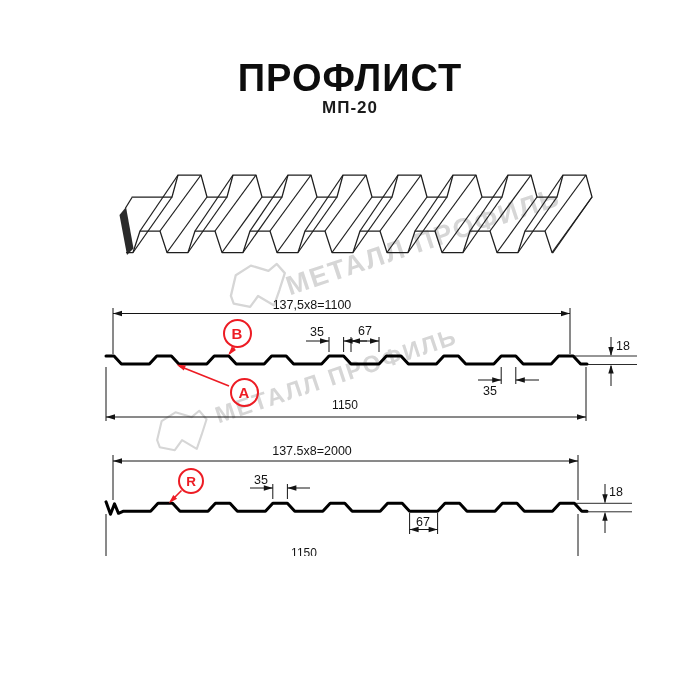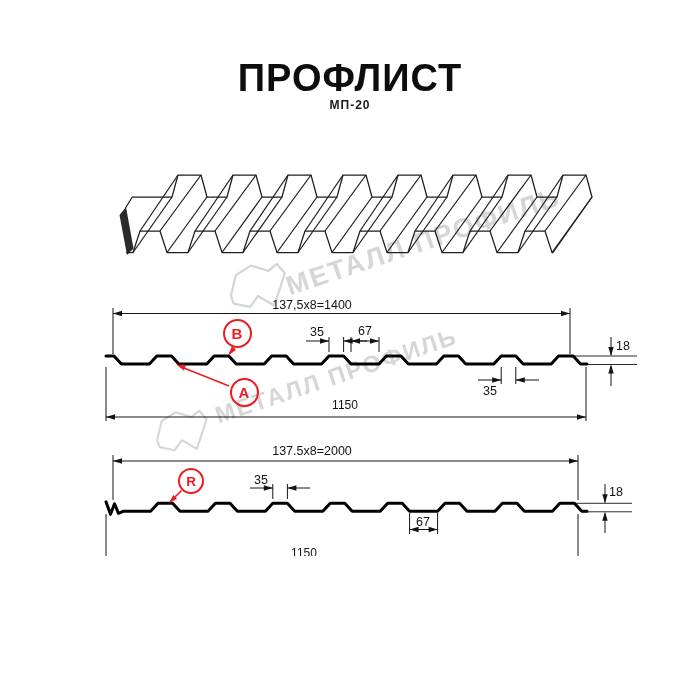--- a/index.html
+++ b/index.html
@@ -2,21 +2,21 @@
 <html style="--accent: #ed1c24; --wm: #d6d6d6;"><head>
 <meta charset="utf-8">
 <style>
   :root{ --accent:#ed1c24; --wm:#d6d6d6; --ink:#161616; }
   html,body{margin:0;padding:0;background:#fff;}
   .canvas{position:relative;width:700px;height:556px;background:#fff;overflow:hidden;
           font-family:"Liberation Sans", sans-serif;color:var(--ink);border-radius:29px;}
   .title{position:absolute;left:0;top:57px;width:700px;text-align:center;
          font-size:38px;font-weight:bold;letter-spacing:1px;color:#0d0d0d;}
   .subtitle{position:absolute;left:0;top:98px;width:700px;text-align:center;
-         font-size:12px;font-weight:bold;letter-spacing:1px;color:#1b1b1b;}
+         font-size:17px;font-weight:bold;letter-spacing:1px;color:#1b1b1b;}
   .footer{position:absolute;left:0;top:623px;width:700px;text-align:center;
          font-size:16px;font-weight:bold;letter-spacing:0.4px;color:#2c2c2c;}
   .wm-text{position:absolute;transform-origin:left center;transform:rotate(-18.5deg);
          color:var(--wm);font-weight:bold;white-space:nowrap;letter-spacing:2px;user-select:none;}
   .wm-logo{position:absolute;}
   svg.art{position:absolute;left:0;top:0;width:700px;height:700px;}
   .dim{position:absolute;transform:translate(-50%,-50%);font-size:12.5px;color:#141414;
        white-space:nowrap;background:transparent;}
   .dim.big{font-size:12px;}
   .marker{position:absolute;width:29px;height:29px;margin-left:-14.5px;margin-top:-14.5px;
@@ -150,21 +150,21 @@
         <line x1="106" y1="514" x2="106" y2="568" stroke="#141414" stroke-width="1"></line>
         <line x1="578" y1="514" x2="578" y2="568" stroke="#141414" stroke-width="1"></line>
         <line x1="106" y1="564" x2="578" y2="564" stroke="#141414" stroke-width="1"></line>
         <polygon points="106,564 115.0,561.3 115.0,566.7" fill="#141414"></polygon>
         <polygon points="578,564 569.0,566.7 569.0,561.3" fill="#141414"></polygon>
         <line x1="181.5" y1="490.5" x2="171" y2="501" stroke="#ed1c24" stroke-width="1.6"></line>
         <polygon points="168.8,503.2 173.3,494.9 177.1,498.7" fill="#ed1c24"></polygon>
       </g>
     </svg>
 
-  <div class="dim" style="left:312px;top:305px">137,5x8=1400</div>
+  <div class="dim" style="left:312px;top:305px">137,5x8=1100</div>
   <div class="dim" style="left:317px;top:332px">35</div>
   <div class="dim" style="left:365px;top:331px">67</div>
   <div class="dim" style="left:623px;top:346px">18</div>
   <div class="dim" style="left:490px;top:391px">35</div>
   <div class="dim big" style="left:345px;top:405px">1150</div>
 
   <div class="dim" style="left:312px;top:451px">137.5x8=2000</div>
   <div class="dim" style="left:261px;top:480px">35</div>
   <div class="dim" style="left:423px;top:522px">67</div>
   <div class="dim" style="left:616px;top:492px">18</div>

